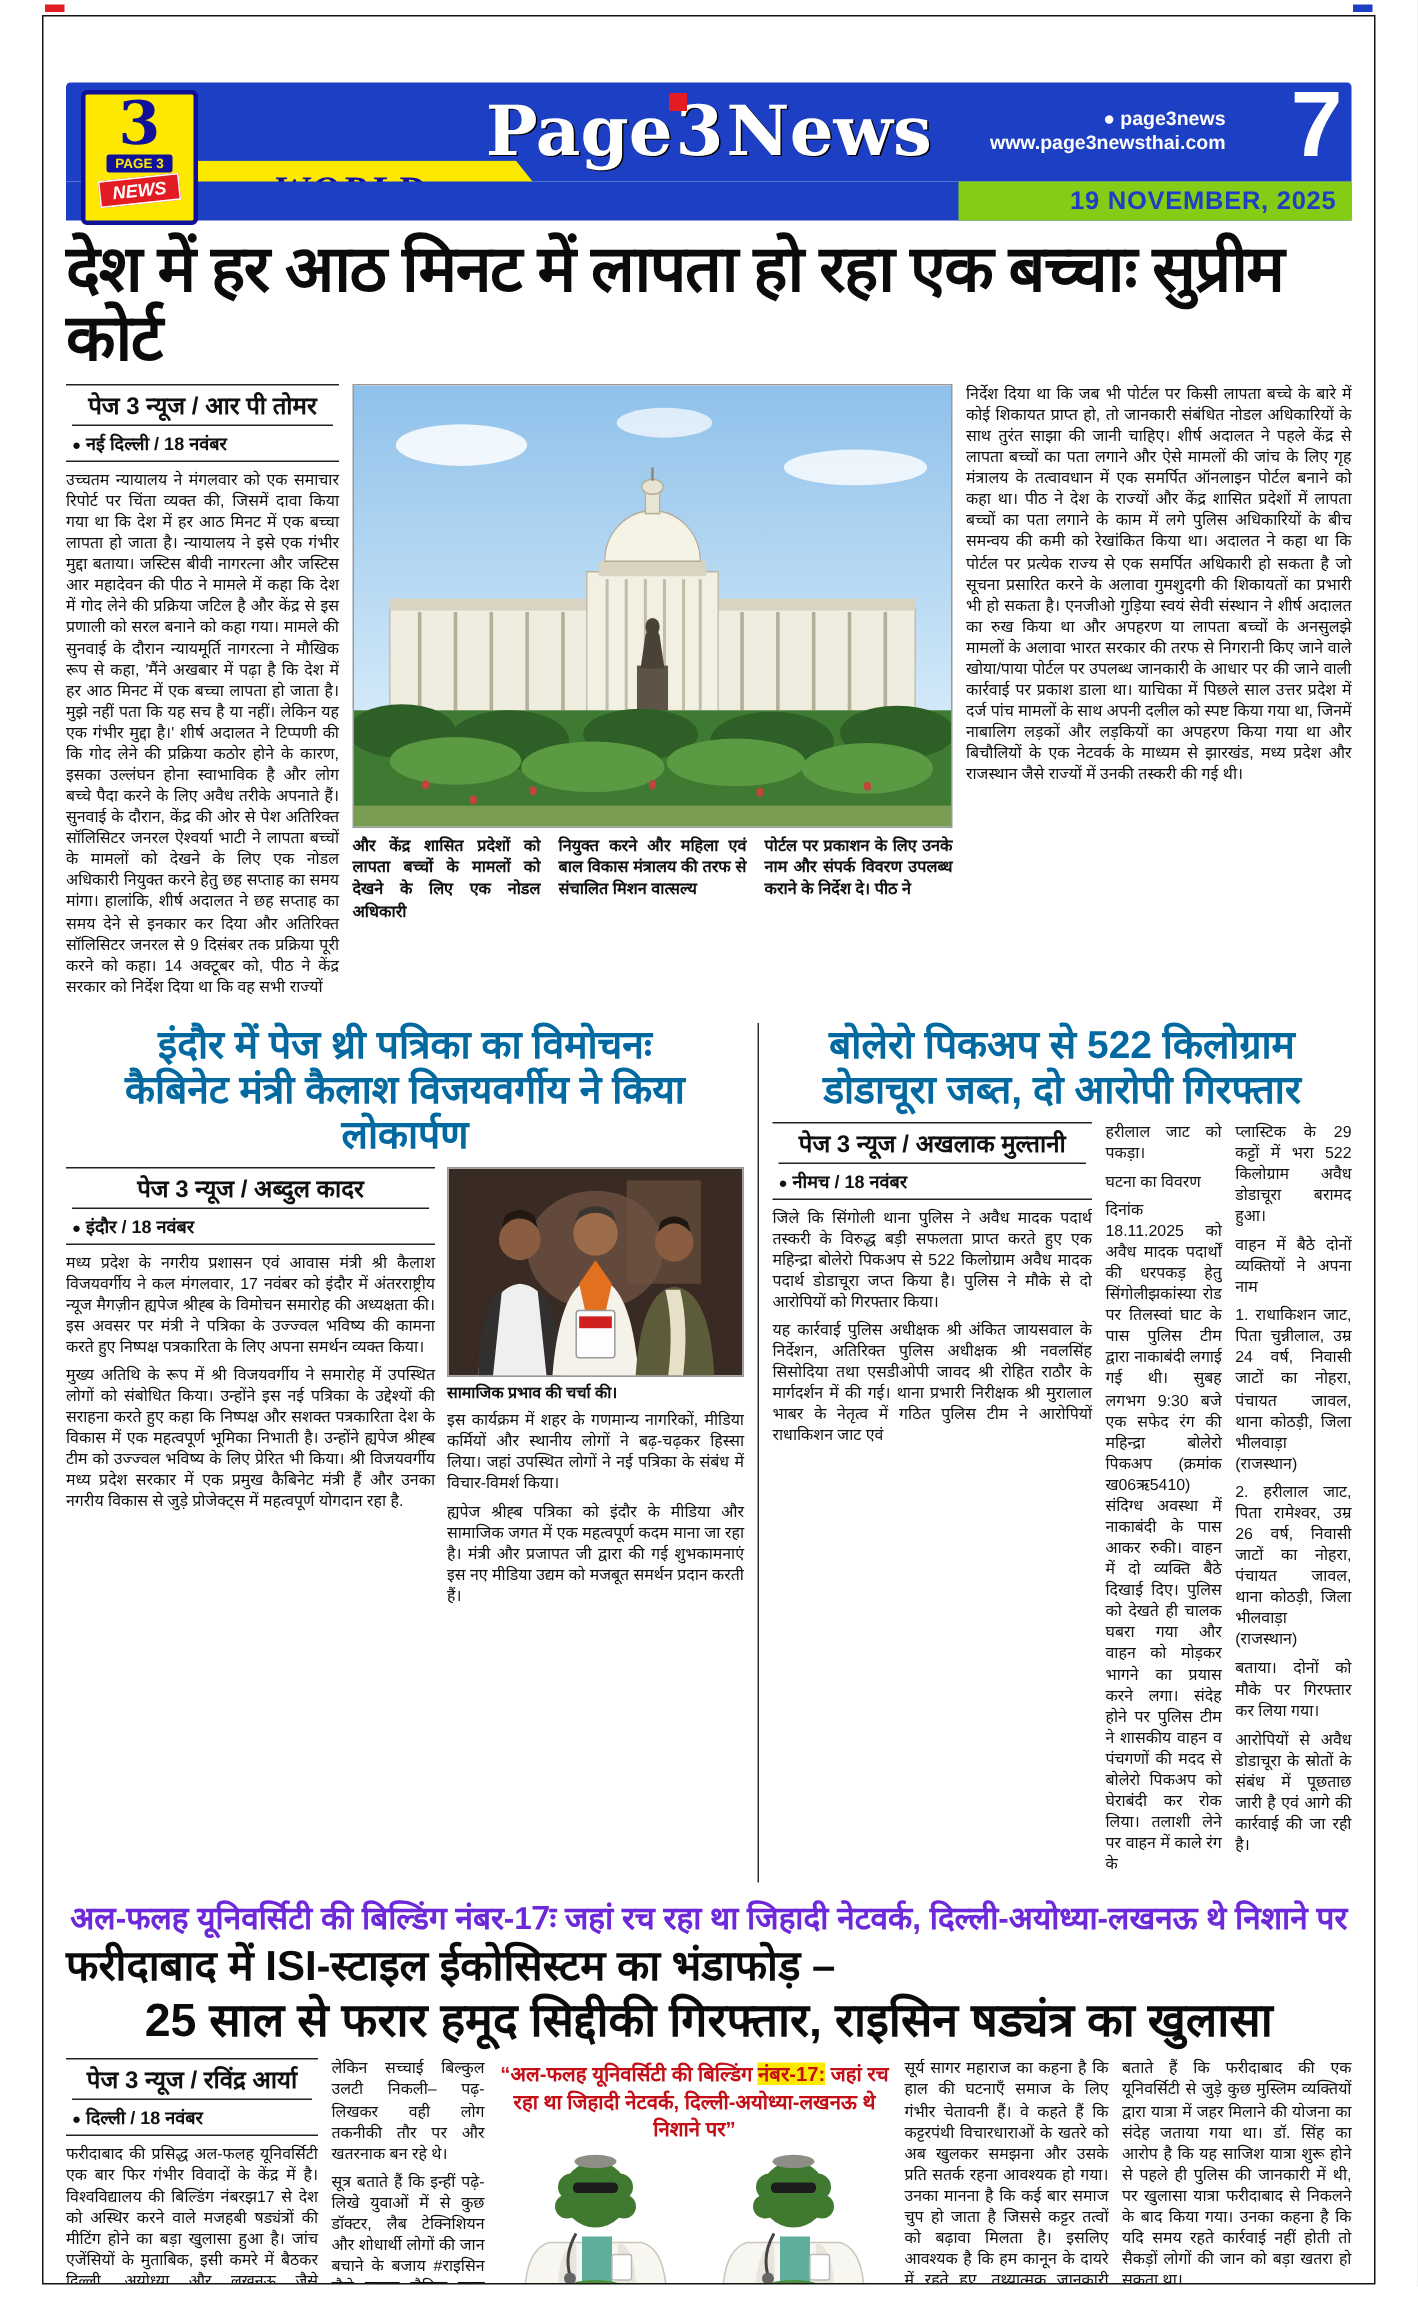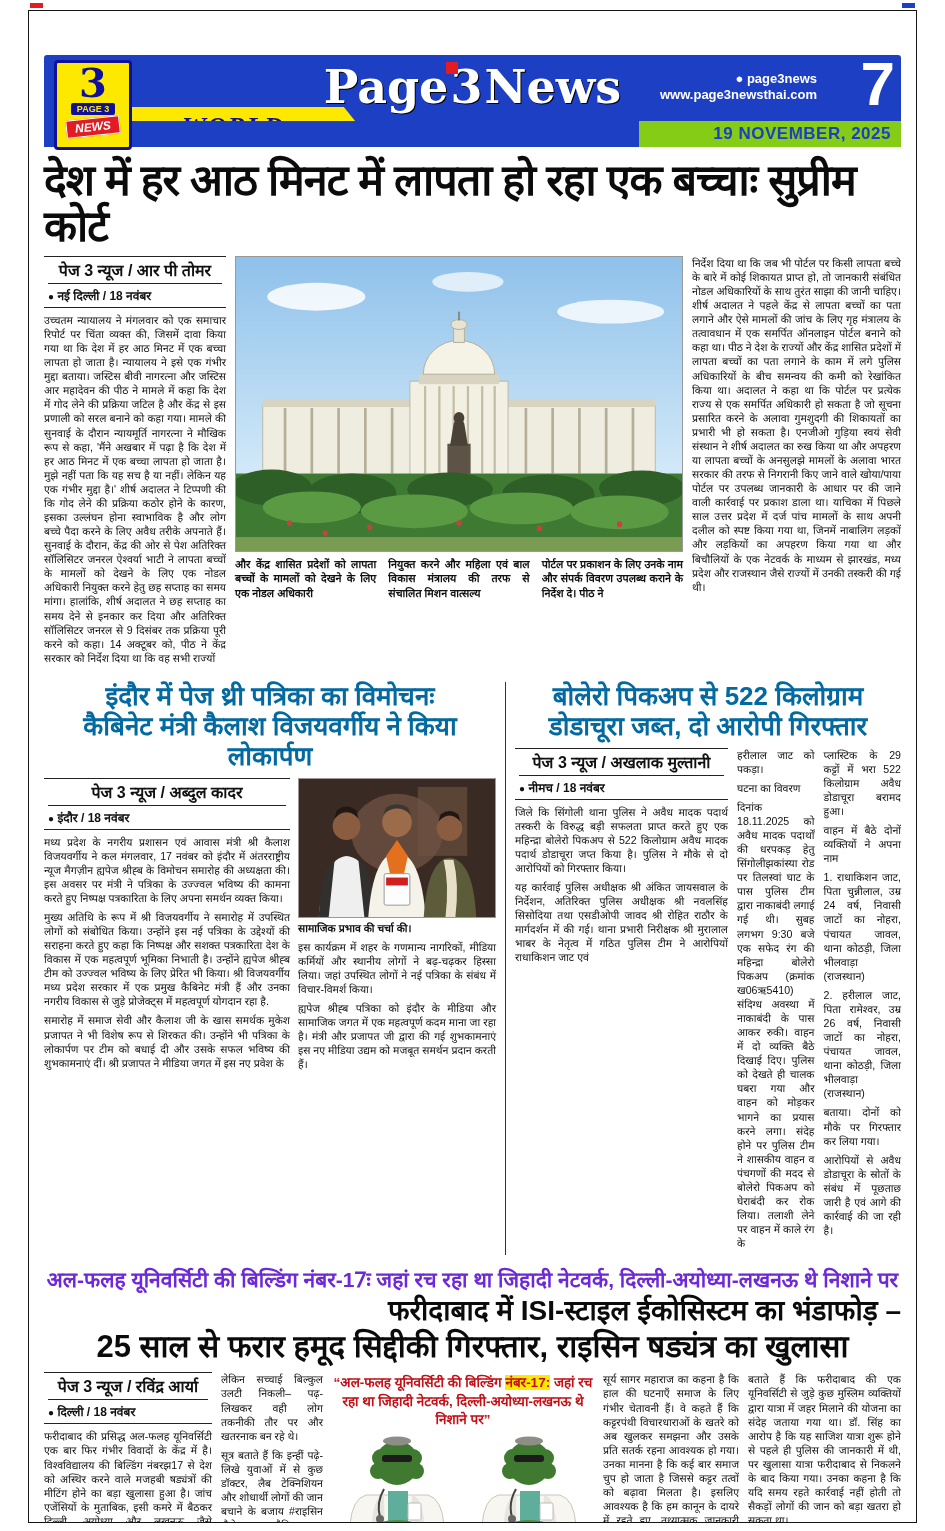--- a/index.html
+++ b/index.html
@@ -41,21 +41,21 @@
   .headline-xl{font-size:43px;font-weight:800;line-height:1.08;letter-spacing:-1px;margin:8px 0 6px;color:#0b0b0b;}
   .byline-block{border-top:1.2px solid #222;border-bottom:1.2px solid #222;padding:2px 4px 3px;margin-bottom:5px;}
   .byline{text-align:center;font-weight:bold;font-size:16px;border-bottom:1px solid #222;padding-bottom:2px;margin-bottom:3px;}
   .dateline{font-size:12px;font-weight:bold;}
   .dateline .dot{font-size:10px;}
   .col p{font-size:10.6px;line-height:1.33;text-align:justify;margin:0 0 5px;}
 
   
   .lead{display:flex;gap:9px;}
   .lead-left{width:182px;flex:none;}
-  .lead-center{width:448px;flex:none;}
+  .lead-center{width:400px;flex:none;}
   .lead-right{flex:1;}
   .photo-sc{width:100%;height:296px;display:block;border:1px solid #999;box-sizing:border-box;}
   .cap-row{display:flex;gap:12px;margin-top:5px;}
   .cap-row .cap{flex:1;font-size:10.8px;line-height:1.35;font-weight:600;text-align:justify;}
 
   
   .row2{display:flex;margin-top:12px;}
   .indore{width:452px;flex:none;padding-right:9px;border-right:1.2px solid #333;}
   .bolero{flex:1;padding-left:9px;}
   .headline-md{font-size:26px;font-weight:800;text-align:center;line-height:1.15;margin:0 0 6px;color:#0369a1;}
@@ -64,21 +64,21 @@
   .indore-side{width:198px;flex:none;}
   .photo-indore{width:100%;height:140px;display:block;border:1px solid #999;box-sizing:border-box;}
   .photo-cap{font-size:10.6px;font-weight:600;margin:3px 0 5px;}
   .bolero-cols{display:flex;gap:9px;}
   .bolero-cols .col{flex:1;}
   .bolero .byline-block{width:205px;}
 
   
   .farid{margin-top:12px;}
   .kicker{color:#6d28d9;font-size:21px;font-weight:800;text-align:center;line-height:1.2;margin-bottom:2px;}
-  .fh1{font-size:28px;font-weight:800;text-align:right;line-height:1.15;margin:2px 0;color:#0b0b0b;}
+  .fh1{font-size:28px;font-weight:800;text-align:left;line-height:1.15;margin:2px 0;color:#0b0b0b;}
   .fh2{font-size:31px;font-weight:800;text-align:center;line-height:1.15;margin:2px 0 8px;color:#0b0b0b;}
   .fb-cols{display:flex;gap:9px;}
   .fb-c1{width:168px;flex:none;}
   .fb-c2{width:102px;flex:none;}
   .fb-center{width:262px;flex:none;}
   .fb-c5{width:136px;flex:none;}
   .fb-c6{flex:1;}
   .quote-box{color:#c40f16;font-weight:800;font-size:13.5px;line-height:1.35;text-align:center;margin:2px 0 4px;}
   .quote-box .hl{background:#fde900;}
   .monsters{display:flex;justify-content:space-between;padding:0 6px;margin-bottom:6px;}
@@ -217,21 +217,20 @@
         </h2>
         <div class="indore-body">
           <div class="indore-main col">
             <div class="byline-block">
               <div class="byline">पेज 3 न्यूज / अब्दुल कादर</div>
               <div class="dateline"><span class="dot">●</span> <span>इंदौर /  18 नवंबर</span></div>
             </div>
             <div>
                 <p>मध्य प्रदेश के नगरीय प्रशासन एवं आवास मंत्री श्री कैलाश विजयवर्गीय ने कल मंगलवार, 17 नवंबर को इंदौर में अंतरराष्ट्रीय न्यूज मैगज़ीन ह्यपेज श्रीह्ब के विमोचन समारोह की अध्यक्षता की। इस अवसर पर मंत्री ने पत्रिका के उज्ज्वल भविष्य की कामना करते हुए निष्पक्ष पत्रकारिता के लिए अपना समर्थन व्यक्त किया।</p>
                 <p>मुख्य अतिथि के रूप में श्री विजयवर्गीय ने समारोह में उपस्थित लोगों को संबोधित किया। उन्होंने इस नई पत्रिका के उद्देश्यों की सराहना करते हुए कहा कि निष्पक्ष और सशक्त पत्रकारिता देश के विकास में एक महत्वपूर्ण भूमिका निभाती है। उन्होंने ह्यपेज श्रीह्ब टीम को उज्ज्वल भविष्य के लिए प्रेरित भी किया। श्री विजयवर्गीय मध्य प्रदेश सरकार में एक प्रमुख कैबिनेट मंत्री हैं और उनका नगरीय विकास से जुड़े प्रोजेक्ट्स में महत्वपूर्ण योगदान रहा है.</p>
-                <p>समारोह में समाज सेवी और कैलाश जी के खास समर्थक मुकेश प्रजापत ने भी विशेष रूप से शिरकत की। उन्होंने भी पत्रिका के लोकार्पण पर टीम को बधाई दी और उसके सफल भविष्य की शुभकामनाएं दीं। श्री प्रजापत ने मीडिया जगत में इस नए प्रवेश के</p>
               </div>
           </div>
           <div class="indore-side col">
             <svg class="photo-indore" viewBox="0 0 198 140" preserveAspectRatio="none">
               <rect width="198" height="140" fill="#3a2a24"></rect>
               <rect x="120" y="8" width="50" height="70" fill="#5a4436"></rect>
               <ellipse cx="99" cy="55" rx="46" ry="40" fill="#6e5142" opacity="0.8"></ellipse>
 
               <circle cx="48" cy="48" r="14" fill="#8a5d41"></circle>
               <path d="M36 40 q12 -14 24 0 l-2 -8 q-10 -8 -20 0 Z" fill="#221711"></path>

